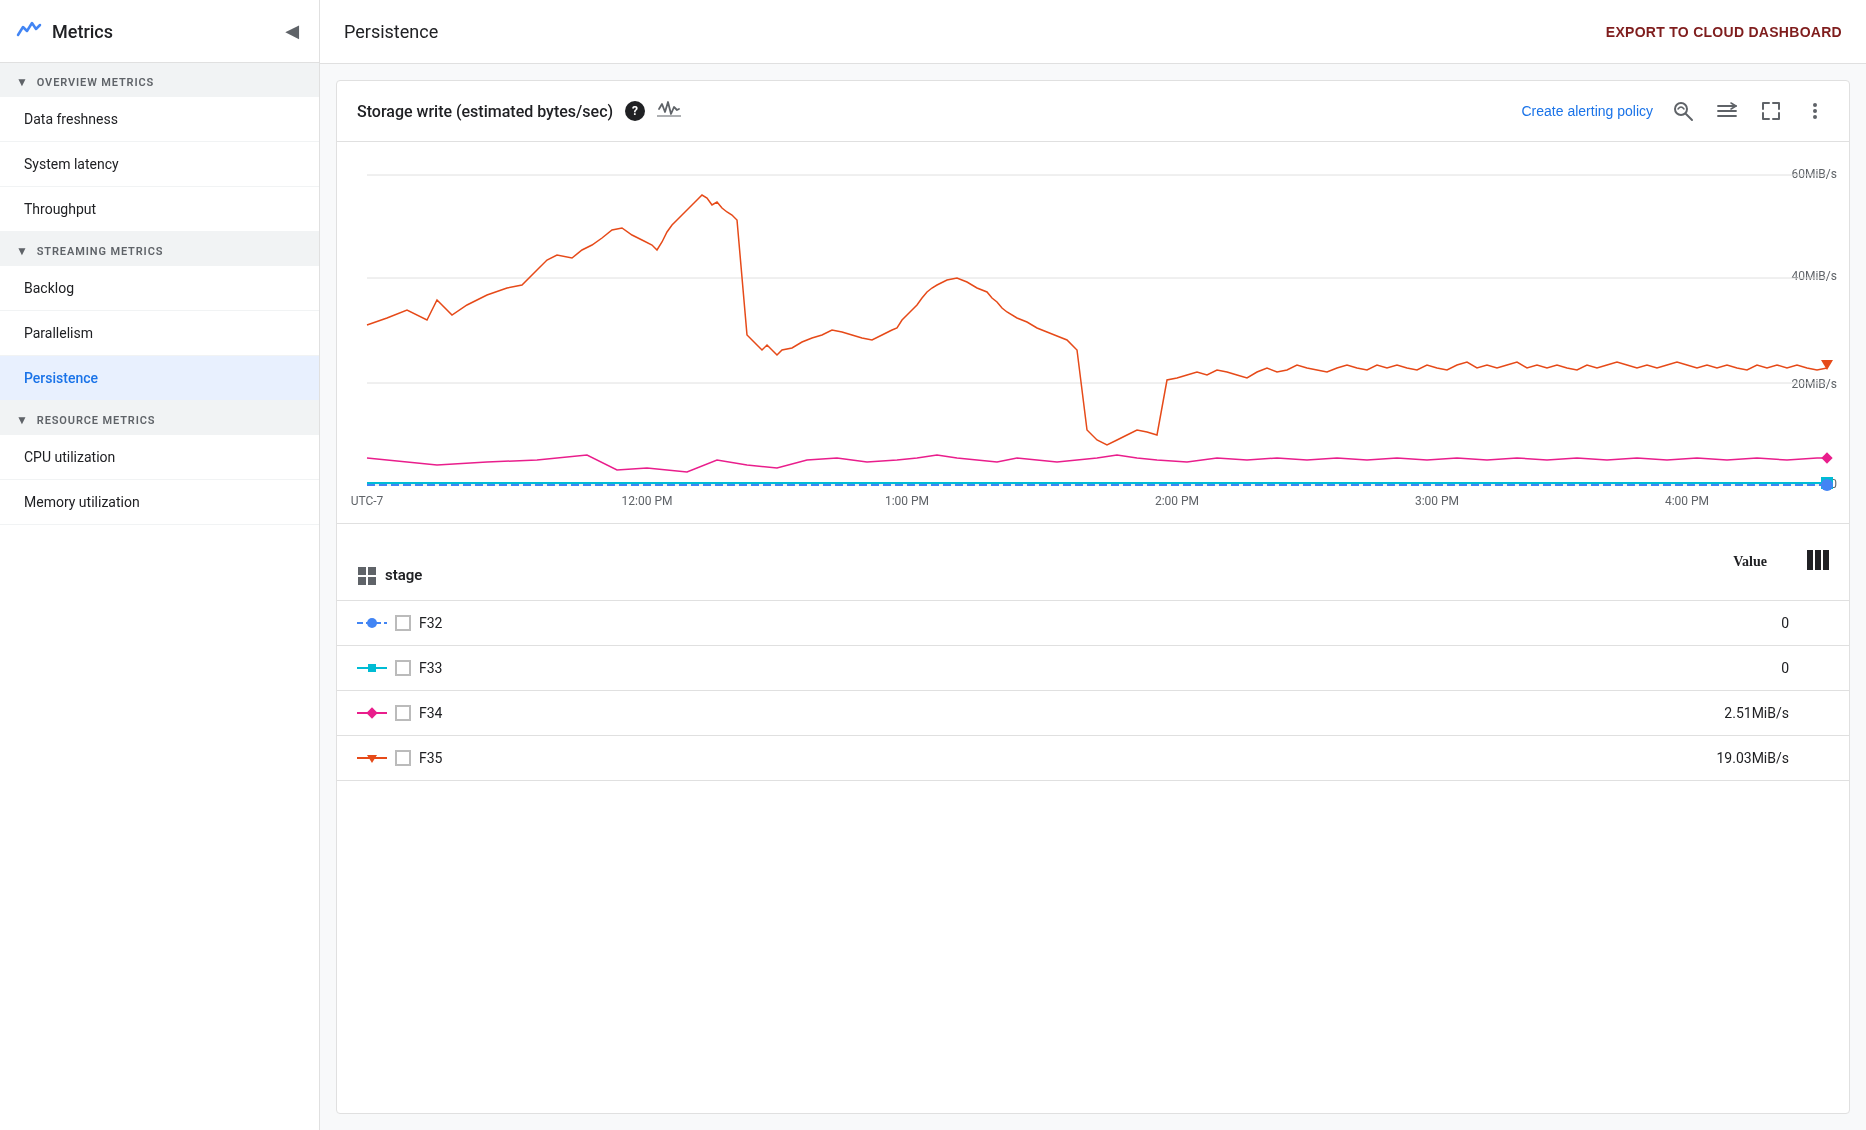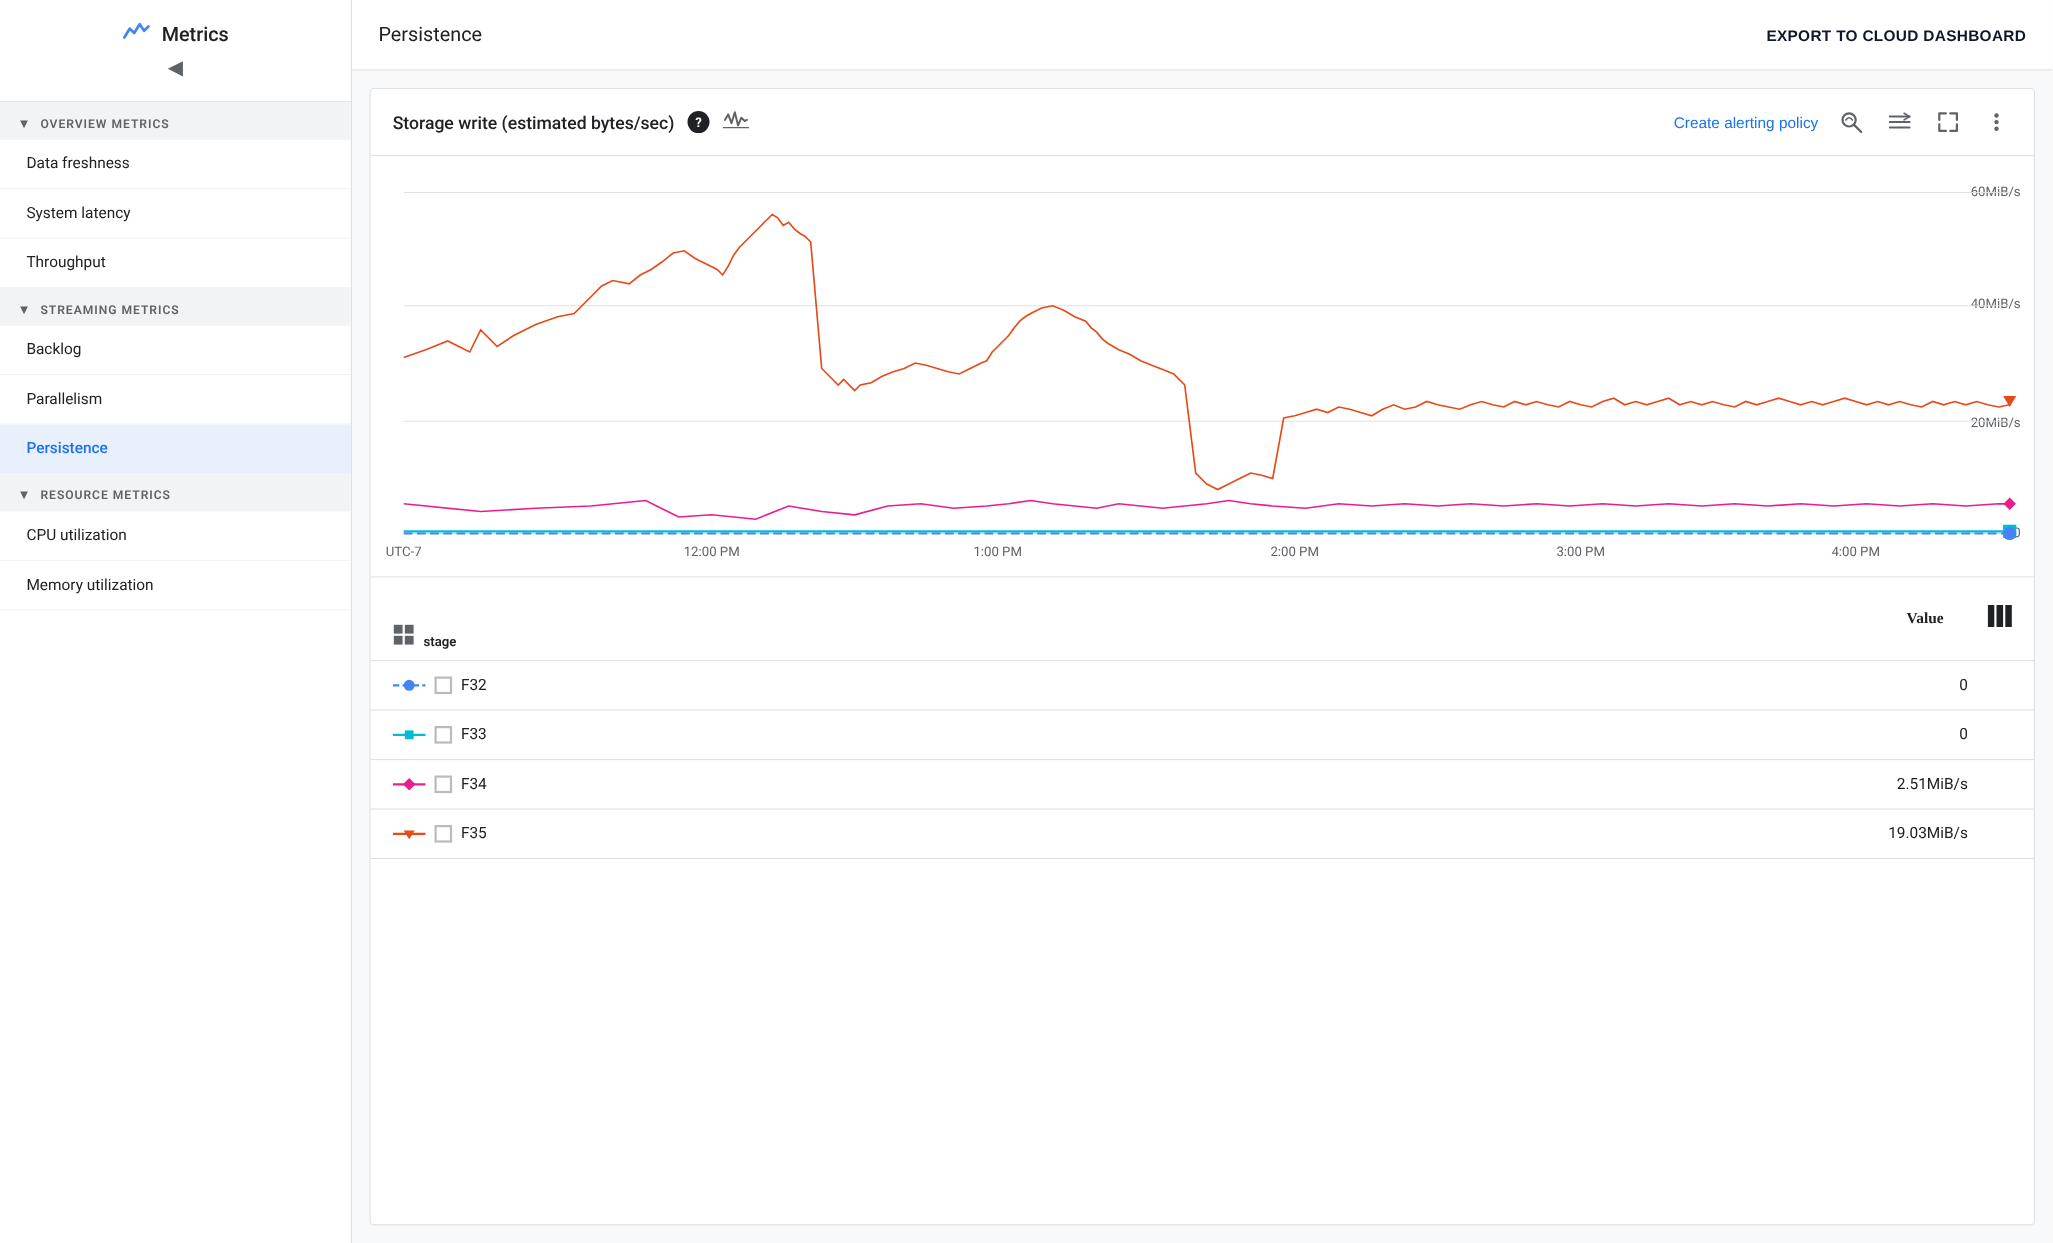--- a/index.html
+++ b/index.html
@@ -15,21 +15,20 @@
       flex-direction: column;
       height: 100%;
       overflow-y: auto;
     }
     .sidebar-header {
       display: flex;
       align-items: center;
       justify-content: space-between;
       padding: 16px 16px;
       border-bottom: 1px solid #e0e0e0;
-      flex-direction: column;
     }
     .sidebar-logo {
       display: flex;
       align-items: center;
       gap: 10px;
     }
     .logo-icon {
       color: #4285f4;
     }
     .sidebar-title {
@@ -91,21 +90,21 @@
       height: 64px;
     }
     .page-title {
       font-size: 18px;
       font-weight: 400;
       color: #202124;
     }
     .export-btn {
       font-size: 14px;
       font-weight: 600;
-      color: #0f172a;
+      color: #7f1d1d;
       cursor: pointer;
       letter-spacing: 0.02em;
       background: none;
       border: none;
       text-transform: uppercase;
     }
 
     
     .chart-container {
       flex: 1;
@@ -188,24 +187,24 @@
     }
     .legend-header-row {
       display: flex;
       align-items: center;
       padding: 10px 20px;
       border-bottom: 1px solid #e0e0e0;
       background: #fff;
     }
     .legend-col-stage {
       display: flex;
-      align-items: flex-end;
+      align-items: flex-start;
       gap: 8px;
       font-weight: 600;
-      font-size: 12px;
+      font-size: 15px;
       flex: 1;
       margin-top: 32px;
     }
     .legend-col-value {
       font-weight: 600;
       font-size: 14px;
       margin-right: 40px;
       font-family: Liberation Serif, serif;
     }
     .grid-icon {

